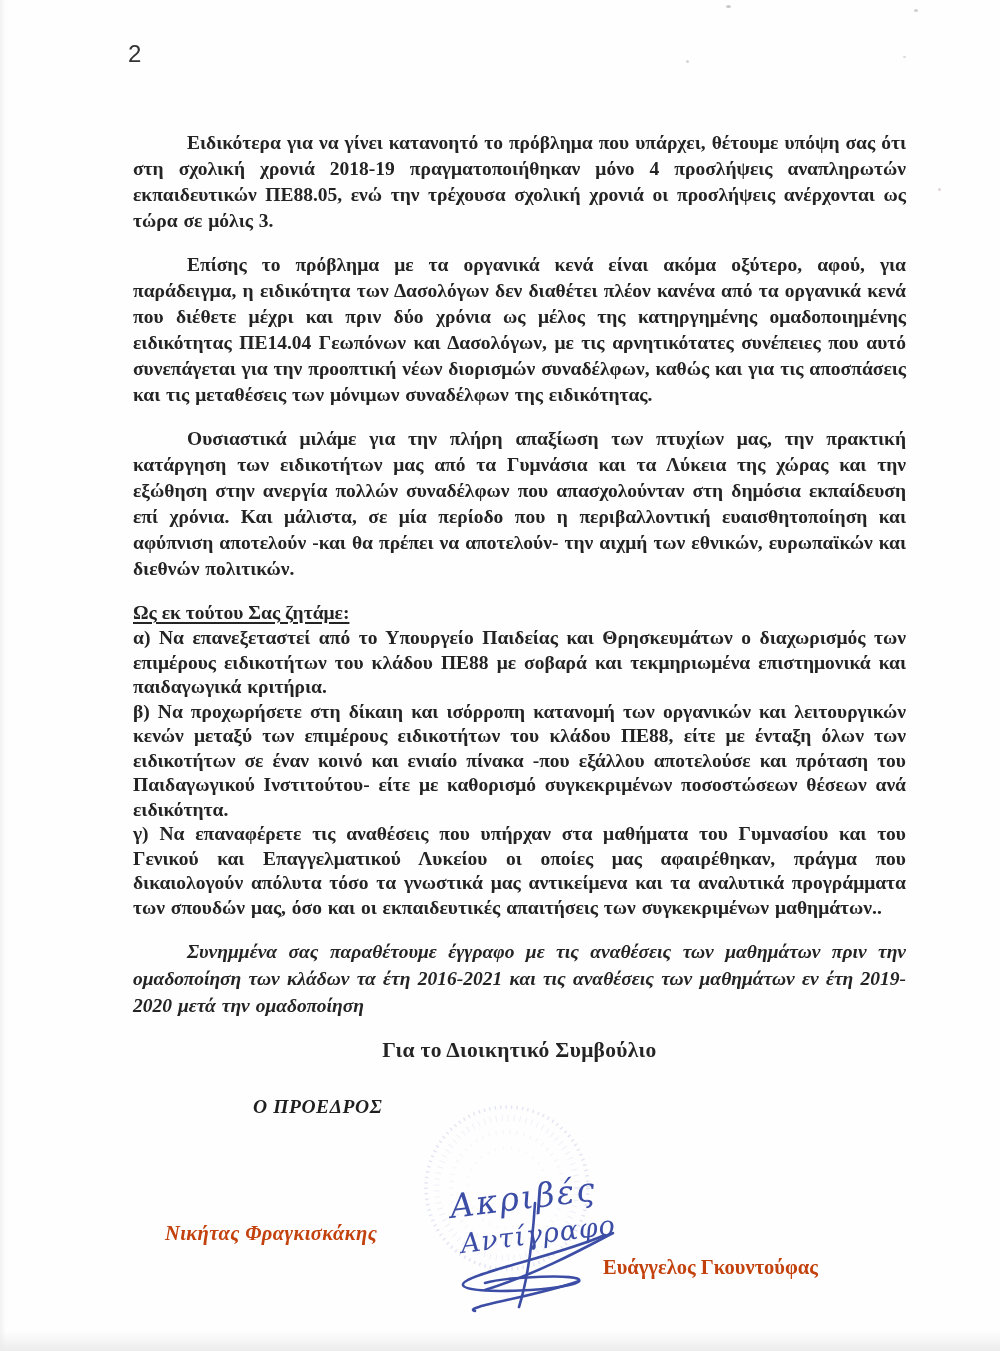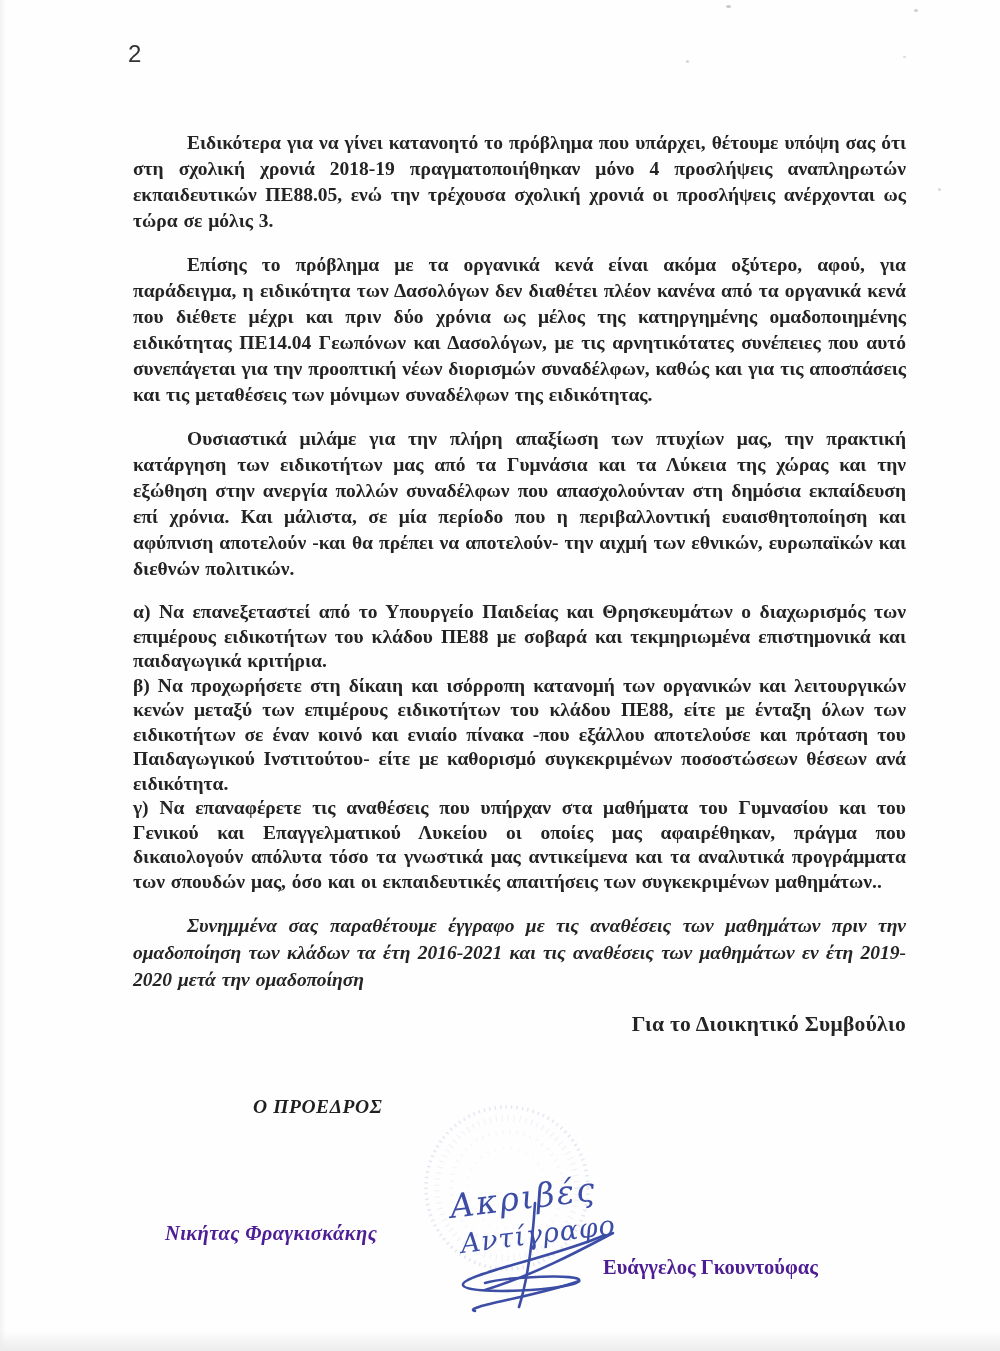--- a/index.html
+++ b/index.html
@@ -43,33 +43,33 @@
   .attachment-note{
     margin:18px 0 0 0;
     font-size:19.5px;line-height:27px;
     font-weight:700;font-style:italic;
     text-align:justify;text-indent:54px;
     word-spacing:1px;
   }
   .board-heading{
     margin:18px 0 8px 0;
     font-size:21.5px;line-height:26px;font-weight:700;
-    text-align:right;
+    text-align:center;
     letter-spacing:0.3px;
   }
   .sig-label{
     position:absolute;
     font-size:19.5px;font-weight:700;font-style:italic;
     letter-spacing:0.6px;color:#1f1f1f;
   }
   .sig-label.president{left:253px;top:1096px;}
   .sig-label.secretary{left:606px;top:1101px;}
   .sig-name{
     position:absolute;
-    font-size:20.5px;font-weight:700;color:#4c1d95;
+    font-size:20.5px;font-weight:700;color:#c2410c;
   }
   .sig-name.president{left:165px;top:1222px;font-style:italic;letter-spacing:0.4px;}
   .sig-name.secretary{left:603px;top:1256px;}
   .stamp-wrap{position:absolute;left:405px;top:1085px;width:250px;height:240px;}
   .speck{position:absolute;border-radius:50%;}
   .speck1{left:726px;top:5px;width:5px;height:3px;background:#c9c9c9;}
   .speck2{left:914px;top:9px;width:4px;height:3px;background:#cfcfcf;}
   .speck3{left:686px;top:60px;width:3px;height:3px;background:#d5d5d5;}
   .speck4{left:903px;top:56px;width:3px;height:2px;background:#d8d8d8;}
   .speck5{left:938px;top:188px;width:3px;height:3px;background:#e2d4d4;}
@@ -87,20 +87,21 @@
 
 <div class="page">
 
   <div class="page-number">2</div>
 
   <div class="content">
     <p class="body-par">Ειδικότερα για να γίνει κατανοητό το πρόβλημα που υπάρχει, θέτουμε υπόψη σας ότι στη σχολική χρονιά 2018-19 πραγματοποιήθηκαν μόνο 4 προσλήψεις αναπληρωτών εκπαιδευτικών ΠΕ88.05, ενώ την τρέχουσα σχολική χρονιά οι προσλήψεις ανέρχονται ως τώρα σε μόλις 3.</p>
     <p class="body-par">Επίσης το πρόβλημα με τα οργανικά κενά είναι ακόμα οξύτερο, αφού, για παράδειγμα, η ειδικότητα των Δασολόγων δεν διαθέτει πλέον κανένα από τα οργανικά κενά που διέθετε μέχρι και πριν δύο χρόνια ως μέλος της κατηργημένης ομαδοποιημένης ειδικότητας ΠΕ14.04 Γεωπόνων και Δασολόγων, με τις αρνητικότατες συνέπειες που αυτό συνεπάγεται για την προοπτική νέων διορισμών συναδέλφων, καθώς και για τις αποσπάσεις και τις μεταθέσεις των μόνιμων συναδέλφων της ειδικότητας.</p>
     <p class="body-par">Ουσιαστικά μιλάμε για την πλήρη απαξίωση των πτυχίων μας, την πρακτική κατάργηση των ειδικοτήτων μας από τα Γυμνάσια και τα Λύκεια της χώρας και την εξώθηση στην ανεργία πολλών συναδέλφων που απασχολούνταν στη δημόσια εκπαίδευση επί χρόνια. Και μάλιστα, σε μία περίοδο που η περιβαλλοντική ευαισθητοποίηση και αφύπνιση αποτελούν -και θα πρέπει να αποτελούν- την αιχμή των εθνικών, ευρωπαϊκών και διεθνών πολιτικών.</p>
 
+    <p class="req-heading">Ως εκ τούτου Σας ζητάμε:</p>
     <p class="req-item">α) Να επανεξεταστεί από το Υπουργείο  Παιδείας και Θρησκευμάτων ο διαχωρισμός των επιμέρους ειδικοτήτων του κλάδου ΠΕ88 με σοβαρά και τεκμηριωμένα επιστημονικά και παιδαγωγικά κριτήρια.</p>
     <p class="req-item">β) Να προχωρήσετε στη δίκαιη και ισόρροπη κατανομή των οργανικών και λειτουργικών κενών μεταξύ των επιμέρους ειδικοτήτων του κλάδου ΠΕ88, είτε με ένταξη όλων των ειδικοτήτων σε έναν κοινό και ενιαίο πίνακα -που εξάλλου αποτελούσε και πρόταση του Παιδαγωγικού Ινστιτούτου- είτε με καθορισμό συγκεκριμένων ποσοστώσεων θέσεων ανά ειδικότητα.</p>
     <p class="req-item">γ) Να επαναφέρετε τις αναθέσεις που υπήρχαν  στα μαθήματα του Γυμνασίου και του Γενικού και Επαγγελματικού Λυκείου οι οποίες μας αφαιρέθηκαν, πράγμα που δικαιολογούν απόλυτα τόσο τα γνωστικά μας αντικείμενα και τα αναλυτικά προγράμματα των σπουδών μας, όσο και οι εκπαιδευτικές απαιτήσεις των συγκεκριμένων μαθημάτων..</p>
 
     <p class="attachment-note">Συνημμένα  σας παραθέτουμε έγγραφο με τις αναθέσεις των μαθημάτων πριν την ομαδοποίηση των κλάδων τα έτη 2016-2021 και τις αναθέσεις των μαθημάτων εν έτη 2019-2020 μετά την ομαδοποίηση</p>
 
     <p class="board-heading">Για το Διοικητικό Συμβούλιο</p>
   </div>
 
   <div class="sig-label president">Ο ΠΡΟΕΔΡΟΣ</div>

